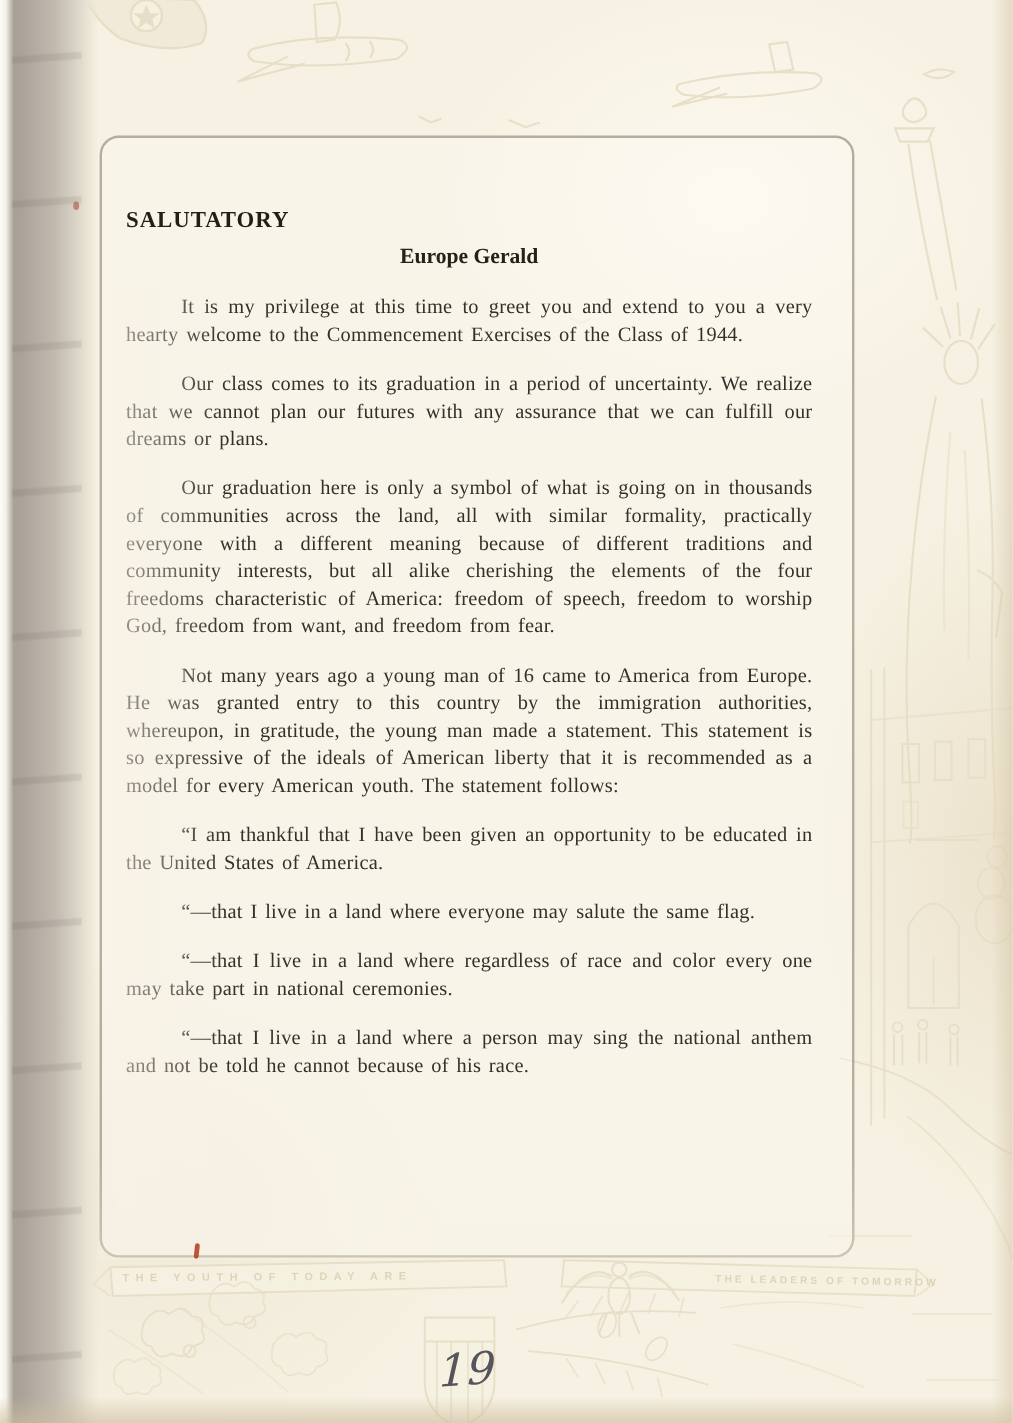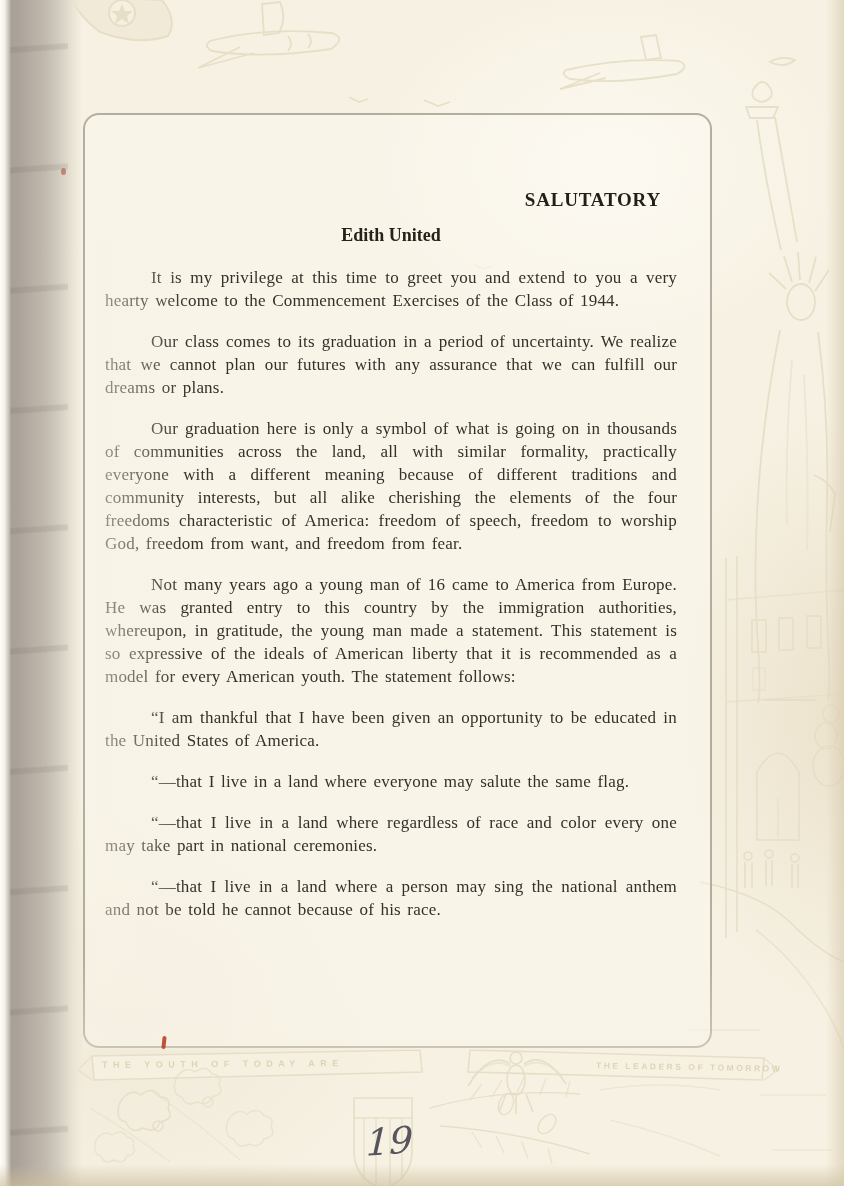--- a/index.html
+++ b/index.html
@@ -40,21 +40,21 @@
   }
   .frame-fade{position:absolute;left:83px;top:960px;width:629px;height:90px;
     background:linear-gradient(180deg, rgba(246,241,226,0) 0%, rgba(246,241,226,.35) 100%);}
 
   
   .wm{position:absolute;left:0;top:0;width:844px;height:1186px;pointer-events:none;}
   .wm svg{display:block;}
 
   
   .content{position:absolute;left:105px;top:174px;width:572px;color:#35302a;}
-  .title{margin:16px;text-align:right;font-size:19px;line-height:20px;font-weight:bold;
+  .title{margin:0;text-align:left;font-size:19px;line-height:20px;font-weight:bold;
     letter-spacing:.8px;color:#221f19;}
   .author{margin:10px 0 0 0;text-align:center;font-size:18px;line-height:19px;
     font-weight:bold;color:#262219;}
   .paragraphs{margin-top:21px;}
   .paragraphs p{
     margin:0 0 18px 0;font-size:17px;line-height:23px;text-align:justify;
     text-indent:46px;color:#35302a;letter-spacing:.2px;word-spacing:2px;
   }
   
   .ink-fade{
@@ -184,21 +184,21 @@
   <div class="gutter"></div>
   <div class="gutter-streaks"></div>
   <div class="edge-bottom"></div>
   <div class="edge-right"></div>
 
   <div class="frame"></div>
   <div class="frame-fade"></div>
 
   <div class="content">
     <h1 class="title">SALUTATORY</h1>
-    <h2 class="author">Edith United</h2>
+    <h2 class="author">Europe Gerald</h2>
     <div class="paragraphs">
 
     <p>It is my privilege at this time to greet you and extend to you a very hearty welcome to the  Commencement  Exercises of the Class of 1944.</p>
         <p>Our class comes to its graduation in a period of uncertainty. We realize that we cannot plan our futures with any assurance that we can fulfill our dreams or plans.</p>
         <p>Our graduation here is only a symbol of what is going on in thousands of communities across the land, all with similar formality, practically everyone with a different meaning because of different traditions and community interests,  but all  alike cherishing the elements of the four freedoms characteristic of America: freedom of speech,  freedom to worship God, freedom from want, and freedom from fear.</p>
         <p>Not many years ago a young man of 16 came to America from Europe.  He was granted entry to this country by the immigration authorities, whereupon, in gratitude, the young man made a statement.  This statement is so expressive of the ideals of  American liberty that it is recommended as a model for every American youth. The statement follows:</p>
         <p>“I am thankful that I have been given an opportunity to be educated in the United States of America.</p>
         <p>“—that I live in a land where everyone may salute the same flag.</p>
         <p>“—that I live in a land where regardless of race and color every one may take part in national ceremonies.</p>
         <p>“—that I live in a land where a person may sing the national anthem and not be told he cannot because of his race.</p>

